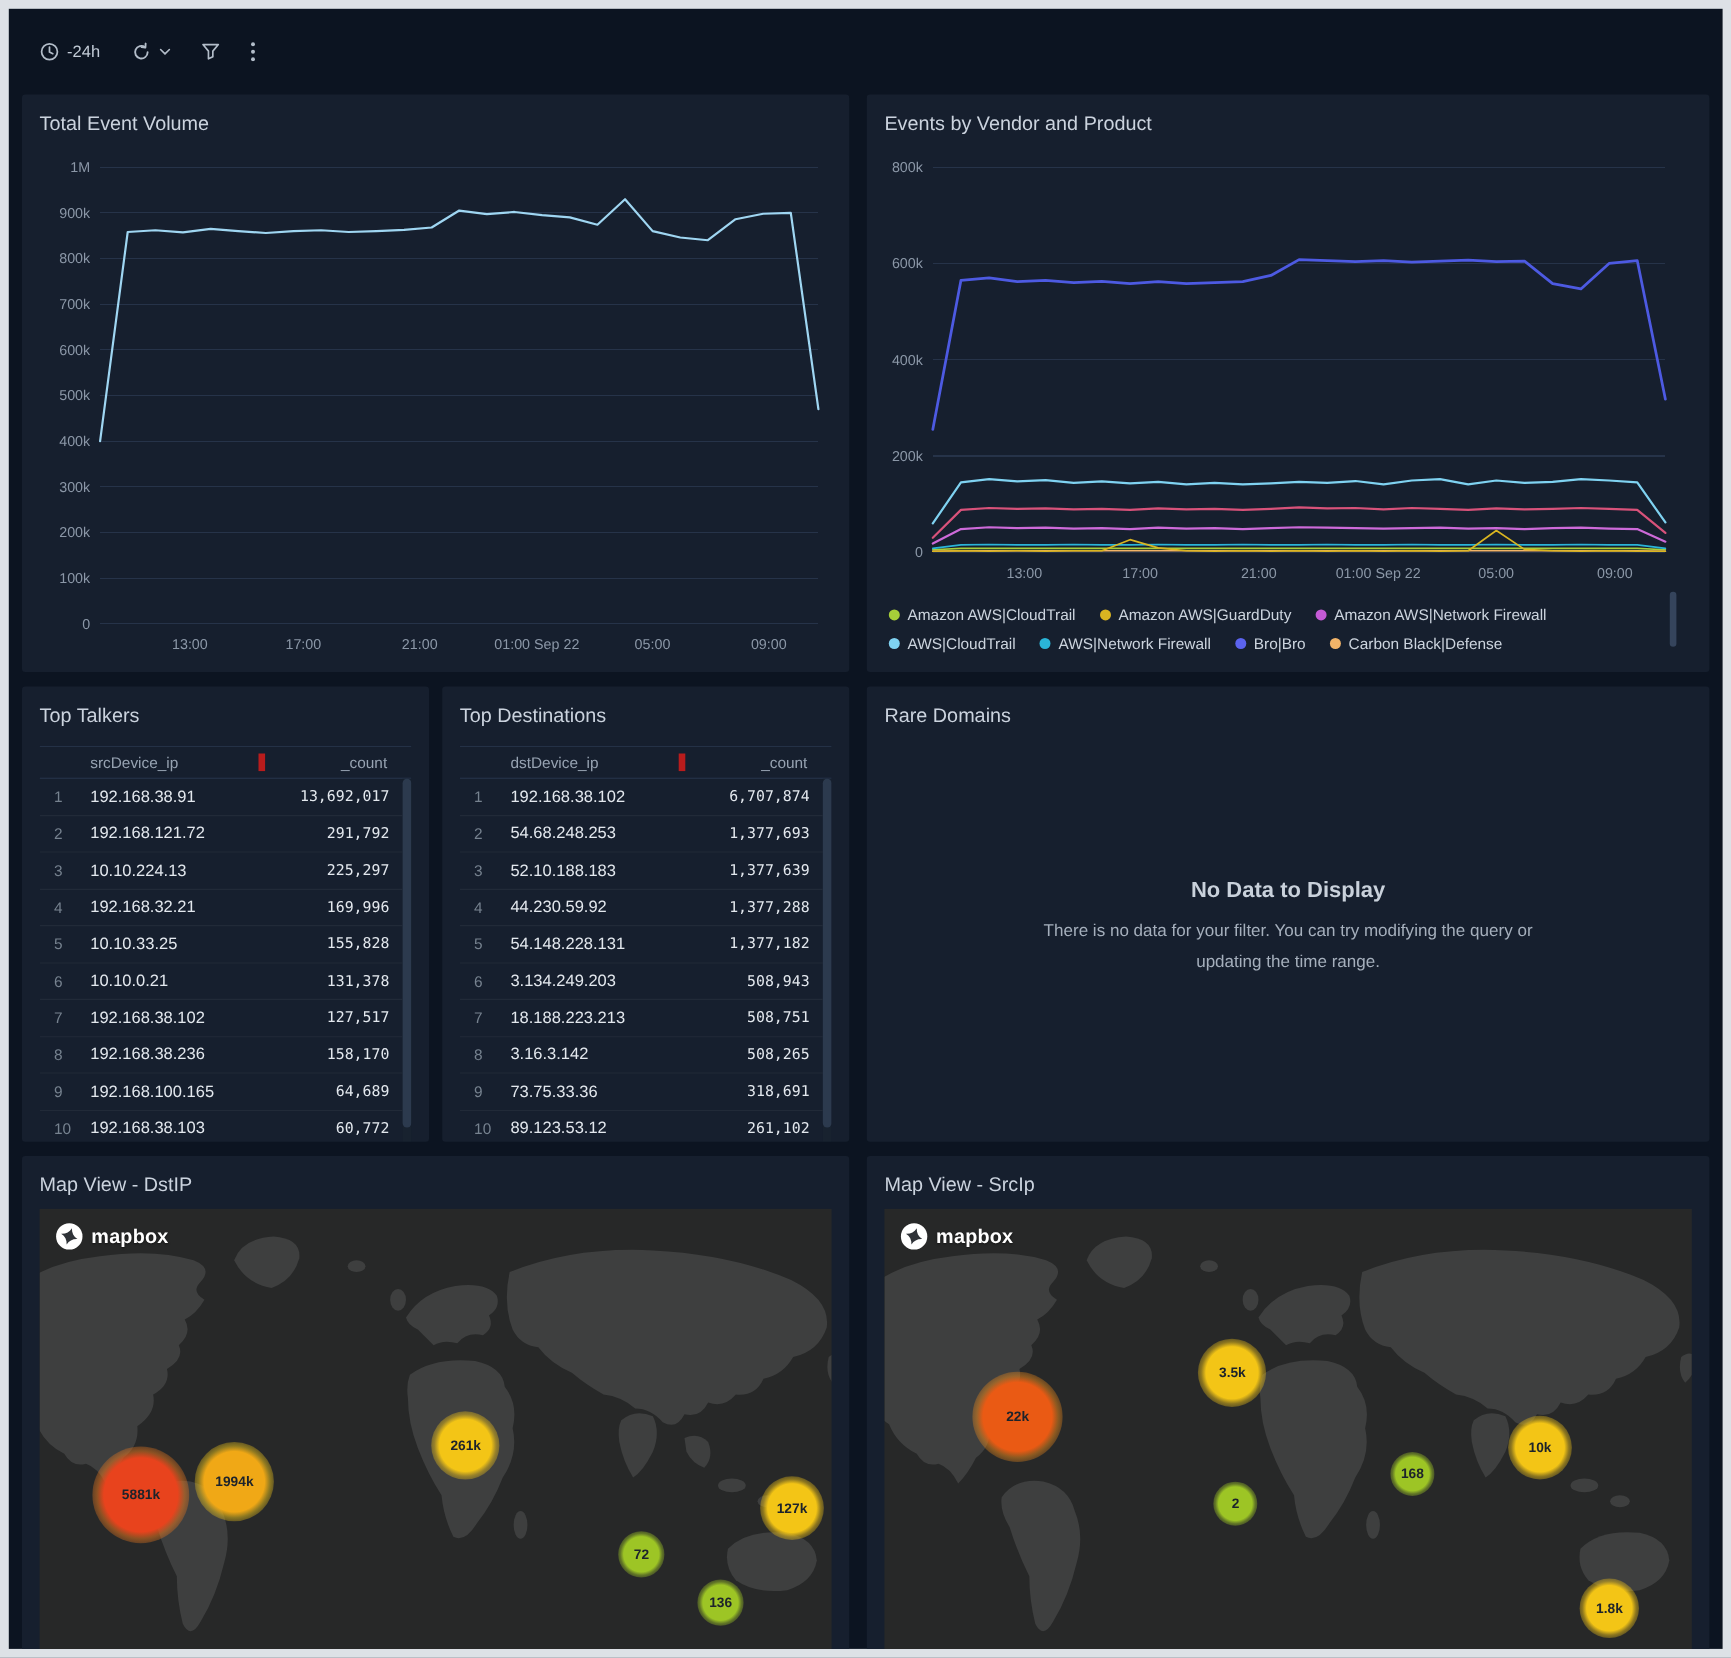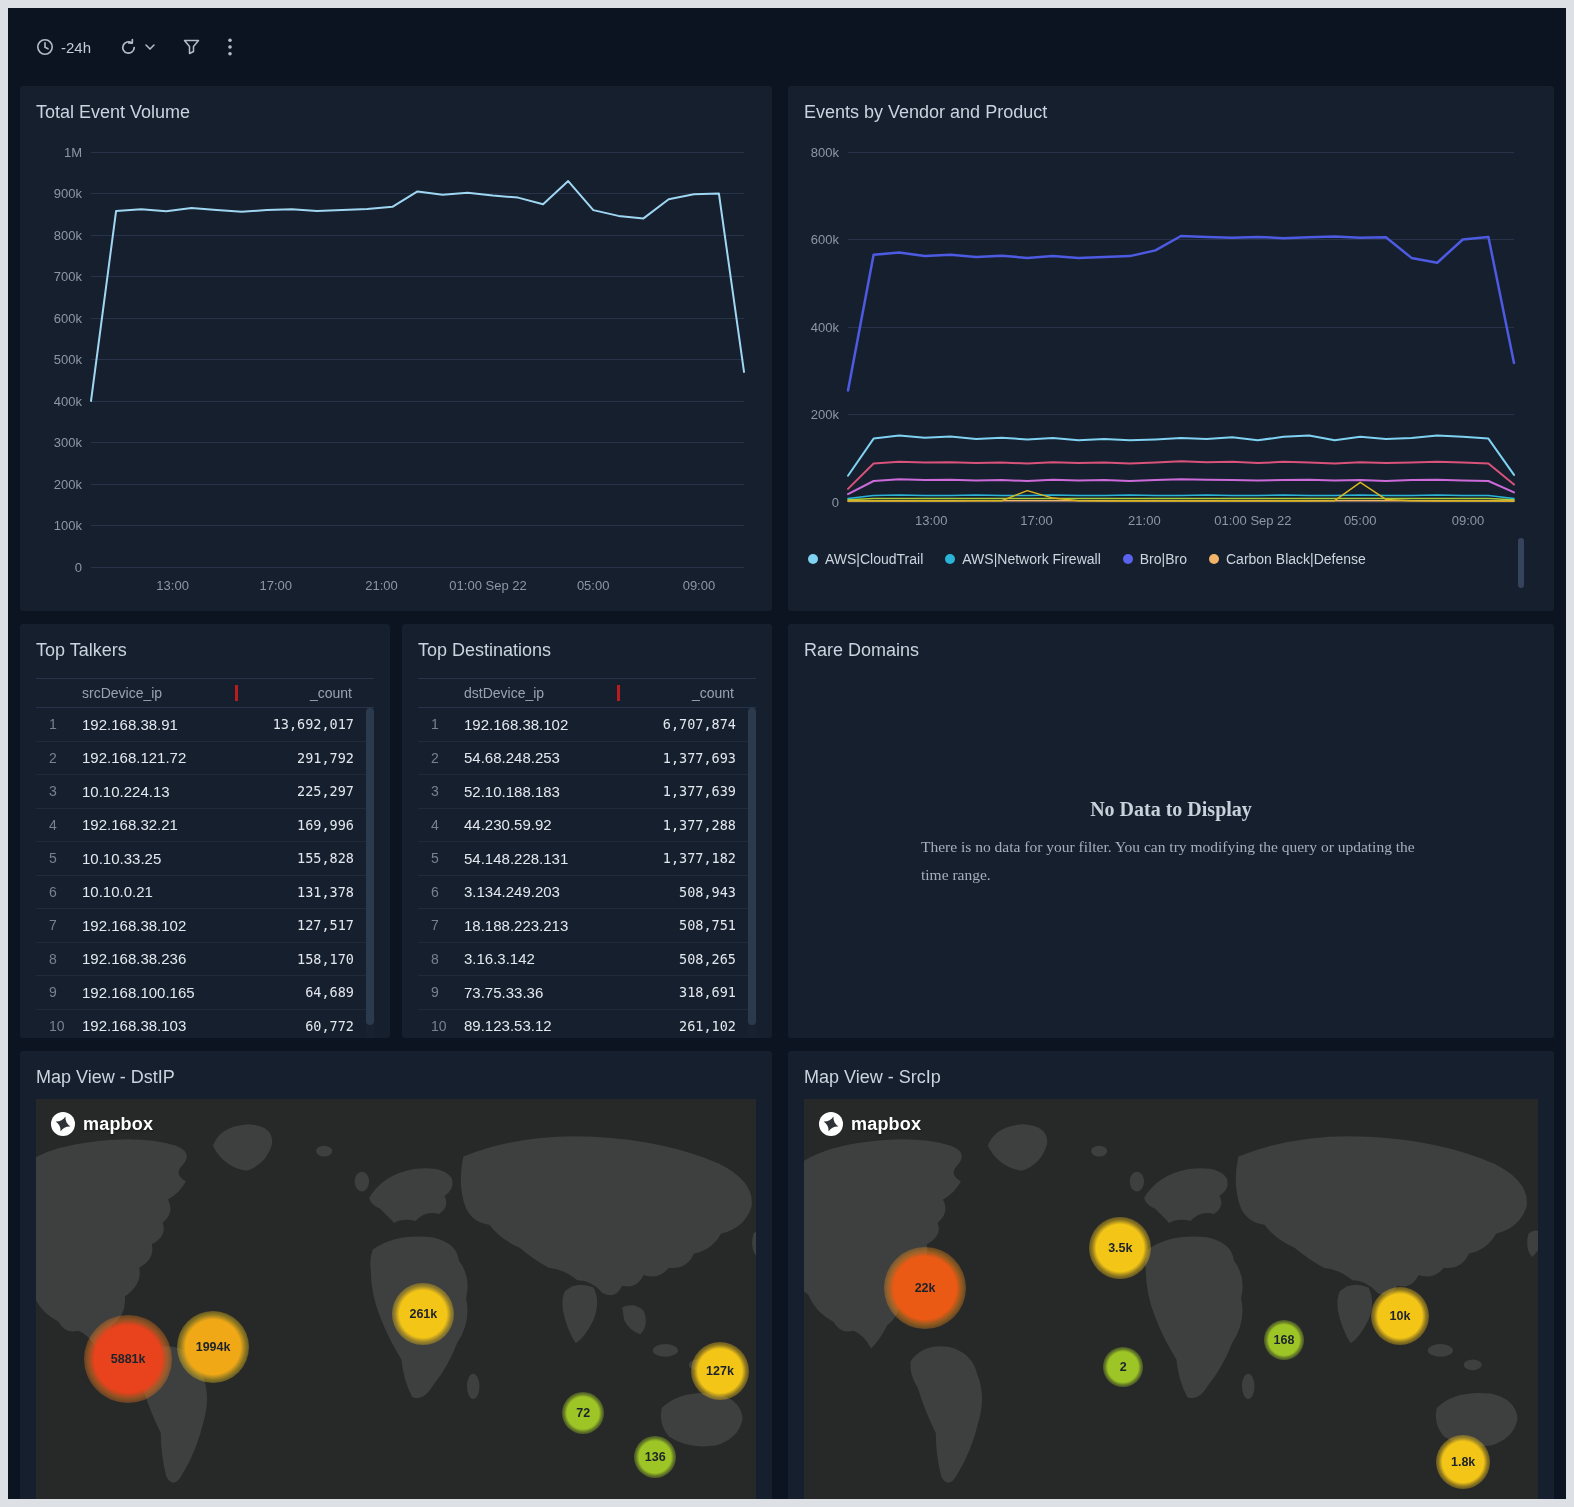--- a/index.html
+++ b/index.html
@@ -40,33 +40,33 @@
                    border-radius: 3px; background: #35445c; cursor: pointer; }
 
   
   .p-table { width: 370px; padding: 14px 16px 0; display: flex; flex-direction: column; }
   .p-table.first { margin-right: 12px; }
   .p-table.second { margin-right: 16px; }
   .tbl { margin-top: 16px; position: relative; flex: 1; overflow: hidden; }
   .tbl-head { display: flex; align-items: center; height: 30px; border-top: 1px solid #26334a;
               border-bottom: 1px solid #26334a; color: #97a3b2; font-size: 14px; }
   .h-ip { width: 59%; padding-left: 46px; }
-  .h-count { flex: 1; text-align: right; padding-right: 22px; border-left: 3px solid #b91c1c;
+  .h-count { flex: 1; text-align: right; padding-right: 22px; border-left: 6px solid #b91c1c;
              height: 16px; line-height: 16px; }
   .tbl-body { position: absolute; top: 30px; left: 0; right: 8px; bottom: 0; overflow: hidden; }
   .trow { display: flex; align-items: center; height: 33.5px; border-bottom: 1px solid rgba(255,255,255,.05); }
   .tnum { width: 46px; padding-left: 13px; color: #76828f; font-size: 14px; }
   .tip { flex: 1; color: #e3e8ee; font-size: 15px; }
   .tcount { font-family: "DejaVu Sans Mono", monospace; font-size: 13.5px; color: #e3e8ee; padding-right: 12px; }
   .tbl-sb { position: absolute; top: 30px; right: 0; bottom: 0; width: 8px; background: #18222f; cursor: pointer; }
   .tbl-sb-thumb { width: 8px; height: 96%; border-radius: 4px; background: #2c3a4e; }
 
   
   .p-rare { width: 766px; padding: 14px 16px; display: flex; flex-direction: column; }
-  .nodata { flex: 1; display: flex; flex-direction: column; align-items: center; justify-content: center; text-align: left; font-family: Liberation Serif, serif; }
+  .nodata { flex: 1; display: flex; flex-direction: column; align-items: center; justify-content: center; text-align: center; }
   .nodata-title { font-size: 20px; font-weight: bold; color: #c9d1db; margin-bottom: 12px; }
   .nodata-msg { font-size: 15.5px; color: #a5afbc; line-height: 1.75; max-width: 500px; }
 
   
   .map-panel { padding: 14px 16px 0; display: flex; flex-direction: column; }
   .map-left  { width: 752px; }
   .map-right { width: 766px; }
   .map-canvas { margin-top: 10px; flex: 1; position: relative; overflow: hidden; background: #272828; cursor: grab; }
   .world { position: absolute; inset: 0; width: 100%; height: 100%; }
   .mapbox-logo { position: absolute; top: 12px; left: 14px; display: flex; align-items: center; gap: 7px; z-index: 6; cursor: pointer; }
@@ -176,20 +176,34 @@
               <polyline points="44.0,354.5 69.6,351.4 95.2,351.0 120.8,351.4 146.5,351.4 172.1,351.0 197.7,351.4 223.3,351.4 248.9,351.0 274.5,351.4 300.2,351.4 325.8,351.0 351.4,351.4 377.0,351.4 402.6,351.0 428.2,351.4 453.8,351.4 479.5,351.0 505.1,351.4 530.7,351.4 556.3,351.0 581.9,351.4 607.5,351.4 633.2,351.0 658.8,351.4 684.4,351.4 710.0,354.5" fill="none" stroke="#2ab5d8" stroke-width="1.5" stroke-linejoin="round" stroke-linecap="round"></polyline>
               <polyline points="44.0,357.1 69.6,356.7 95.2,357.1 120.8,356.7 146.5,357.1 172.1,356.7 197.7,356.7 223.3,346.6 248.9,354.1 274.5,356.7 300.2,357.1 325.8,356.7 351.4,357.1 377.0,356.7 402.6,357.1 428.2,356.7 453.8,357.1 479.5,356.7 505.1,357.1 530.7,356.7 556.3,338.3 581.9,355.4 607.5,356.7 633.2,357.1 658.8,356.7 684.4,357.1 710.0,357.1" fill="none" stroke="#d9b521" stroke-width="1.5" stroke-linejoin="round" stroke-linecap="round"></polyline>
               <polyline points="44.0,350.1 69.6,337.0 95.2,335.3 120.8,336.1 146.5,335.7 172.1,336.6 197.7,336.1 223.3,337.0 248.9,335.7 274.5,336.6 300.2,336.1 325.8,337.0 351.4,336.1 377.0,335.3 402.6,335.7 428.2,336.1 453.8,336.6 479.5,336.1 505.1,335.7 530.7,336.6 556.3,336.1 581.9,337.0 607.5,336.1 633.2,335.7 658.8,336.6 684.4,337.0 710.0,348.4" fill="none" stroke="#cd6ad9" stroke-width="2" stroke-linejoin="round" stroke-linecap="round"></polyline>
               <polyline points="44.0,344.9 69.6,319.5 95.2,317.8 120.8,318.6 146.5,318.2 172.1,319.1 197.7,318.6 223.3,319.5 248.9,318.2 274.5,319.1 300.2,318.6 325.8,319.5 351.4,318.6 377.0,317.3 402.6,318.2 428.2,317.8 453.8,319.1 479.5,317.8 505.1,318.6 530.7,319.5 556.3,318.2 581.9,319.1 607.5,318.6 633.2,317.8 658.8,318.6 684.4,319.5 710.0,340.5" fill="none" stroke="#d8527a" stroke-width="2" stroke-linejoin="round" stroke-linecap="round"></polyline>
               <polyline points="44.0,331.8 69.6,294.6 95.2,291.5 120.8,293.7 146.5,292.4 172.1,295.0 197.7,293.7 223.3,295.4 248.9,294.1 274.5,296.3 300.2,295.0 325.8,296.3 351.4,295.4 377.0,294.1 402.6,295.0 428.2,293.3 453.8,296.3 479.5,292.8 505.1,291.5 530.7,296.3 556.3,292.8 581.9,295.0 607.5,294.1 633.2,291.5 658.8,292.8 684.4,294.6 710.0,330.9" fill="none" stroke="#7fd2f1" stroke-width="2" stroke-linejoin="round" stroke-linecap="round"></polyline>
               <polyline points="44.0,246.4 69.6,110.8 95.2,108.6 120.8,112.1 146.5,110.8 172.1,113.0 197.7,111.7 223.3,113.9 248.9,112.1 274.5,113.9 300.2,113.0 325.8,112.1 351.4,106.4 377.0,92.0 402.6,92.9 428.2,93.8 453.8,92.9 479.5,94.2 505.1,93.3 530.7,92.4 556.3,93.8 581.9,93.3 607.5,113.9 633.2,118.7 658.8,95.5 684.4,92.9 710.0,218.9" fill="none" stroke="#4d5ae2" stroke-width="2.5" stroke-linejoin="round" stroke-linecap="round"></polyline>
             </svg>
           <div class="legend" id="vendor-legend">
               <div class="legend-row">
                 <div class="legend-item">
+                  <span class="dot" style="background: rgb(166, 206, 57);"></span>
+                  <span class="legend-label">Amazon AWS|CloudTrail</span>
+                </div>
+                <div class="legend-item">
+                  <span class="dot" style="background: rgb(217, 181, 33);"></span>
+                  <span class="legend-label">Amazon AWS|GuardDuty</span>
+                </div>
+                <div class="legend-item">
+                  <span class="dot" style="background: rgb(196, 90, 214);"></span>
+                  <span class="legend-label">Amazon AWS|Network Firewall</span>
+                </div>
+              </div>
+              <div class="legend-row">
+                <div class="legend-item">
                   <span class="dot" style="background: rgb(127, 210, 241);"></span>
                   <span class="legend-label">AWS|CloudTrail</span>
                 </div>
                 <div class="legend-item">
                   <span class="dot" style="background: rgb(42, 181, 216);"></span>
                   <span class="legend-label">AWS|Network Firewall</span>
                 </div>
                 <div class="legend-item">
                   <span class="dot" style="background: rgb(91, 99, 238);"></span>
                   <span class="legend-label">Bro|Bro</span>

